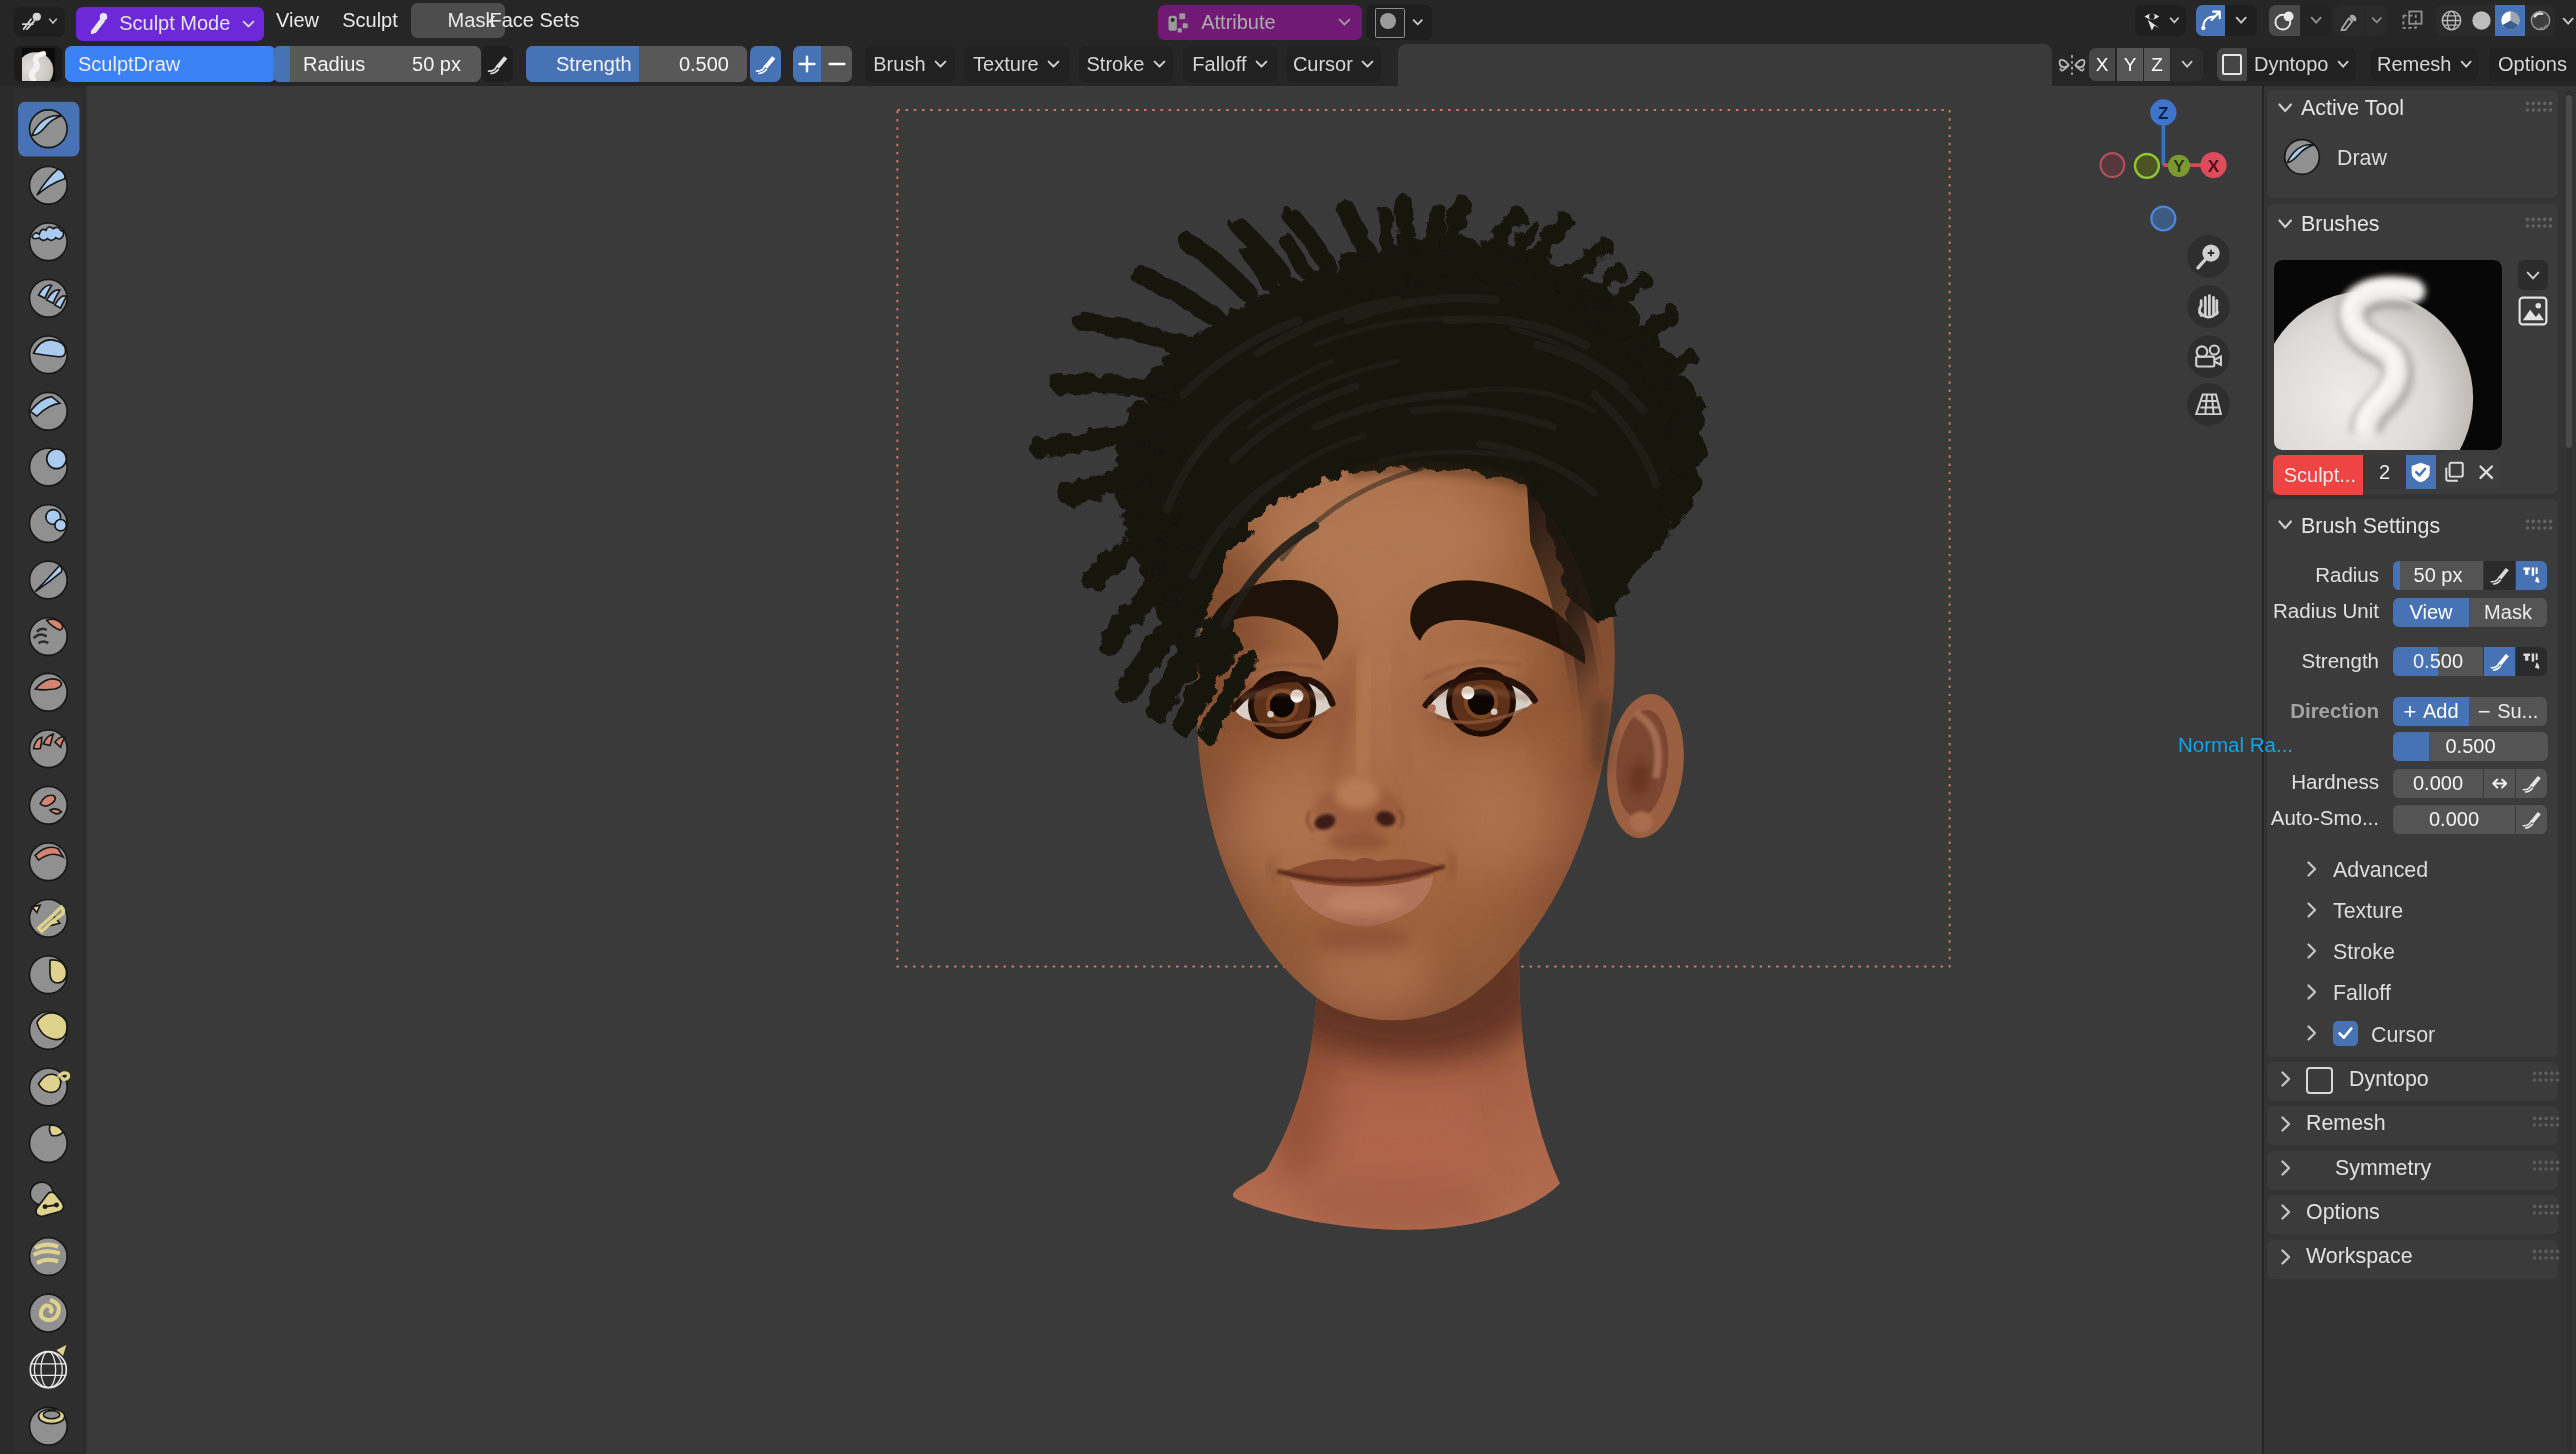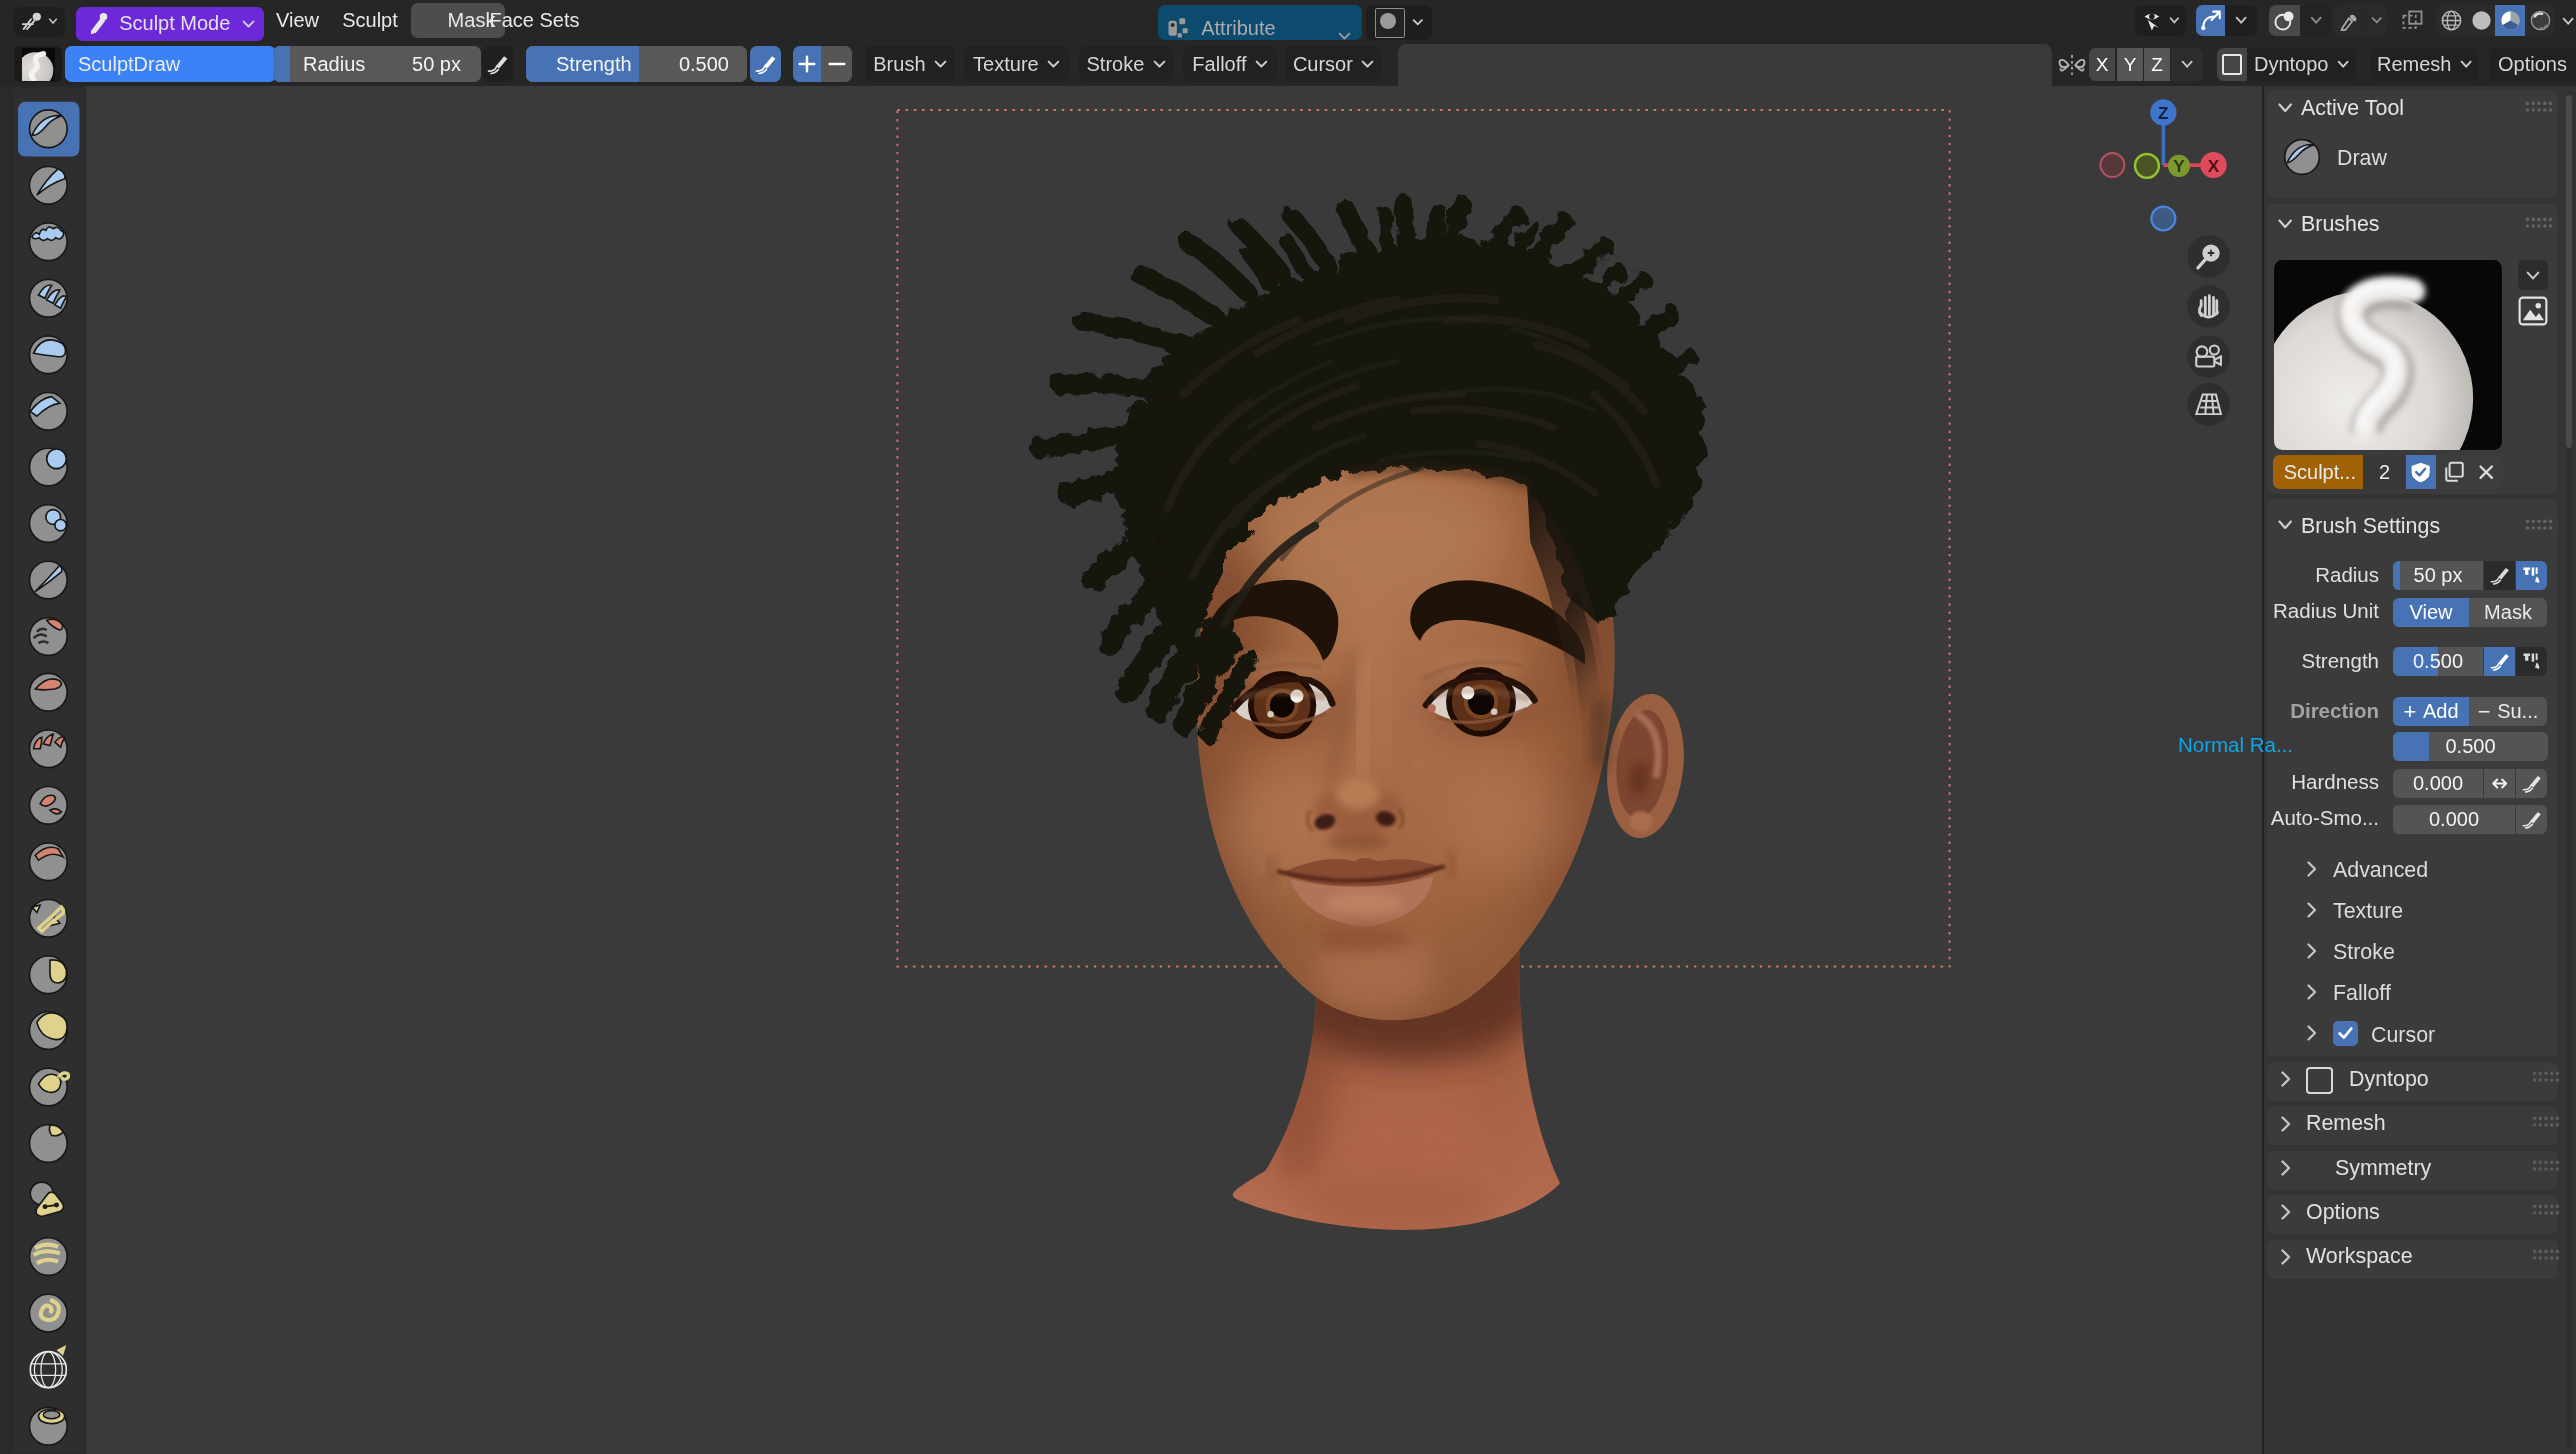--- a/index.html
+++ b/index.html
@@ -43,21 +43,21 @@
       <svg width="13" height="8.2" viewBox="0 0 16 10" style="margin-left:11.5px">
           <path d="M2 2l6 6 6-6" fill="none" stroke="#cfcfcf" stroke-width="2.4" stroke-linecap="round" stroke-linejoin="round"></path>
         </svg>
     </div>
 
     <div class="seg" style="left:271px;top:3.3px;width:53px;height:35px;">View</div>
     <div class="seg" style="left:339px;top:3.3px;width:62px;height:35px;">Sculpt</div>
     <div class="seg" style="left:411px;top:3.3px;width:67px;height:35px;background:#4d4d4d;border-radius:6.6px;padding-left:27px;">Mask</div>
     <div class="seg" style="left:487px;top:3.3px;width:95px;height:35px;">Face Sets</div>
 
-    <div class="dbtn" style="left:1158px;top:5px;width:196px;height:35px;background:#0c4a6e;justify-content:flex-start;padding-left:8.2px;align-items:flex-end;">
+    <div class="dbtn" style="left:1158px;top:5px;width:196px;height:35px;background:#701a75;justify-content:flex-start;padding-left:8.2px;">
       <svg width="25" height="25" viewBox="0 0 30 30">
           <rect x="3" y="7" width="10" height="18" rx="3" fill="#9a9a9a"></rect>
           <circle cx="8" cy="12" r="2.4" fill="#2a2a2a"></circle>
           <rect x="16" y="4" width="7" height="7" rx="1" fill="#9a9a9a"></rect>
           <rect x="20" y="16" width="6" height="6" rx="1" fill="#9a9a9a"></rect>
           <rect x="14" y="22" width="5" height="5" rx="1" fill="#9a9a9a"></rect>
         </svg>
       <span style="margin-left:10px;color:#ababab;">Attribute</span>
       <svg width="13" height="8.2" viewBox="0 0 16 10" style="position:absolute;right:11.5px;">
           <path d="M2 2l6 6 6-6" fill="none" stroke="#9a9a9a" stroke-width="2.4" stroke-linecap="round" stroke-linejoin="round"></path>
@@ -768,21 +768,21 @@
       <svg width="14" height="9" viewBox="0 0 17 11">
           <path d="M2 2l6.5 7 6.5-7" fill="none" stroke="#cfcfcf" stroke-width="2.4" stroke-linecap="round"></path>
         </svg>
     </div>
     <svg class="abs" style="left:2518px;top:296px;" width="30" height="30" viewBox="0 0 37 37">
         <rect x="2" y="2" width="33" height="33" rx="4" fill="none" stroke="#e3e3e3" stroke-width="2.6"></rect>
         <circle cx="25" cy="12" r="3.4" fill="#e3e3e3"></circle>
         <path d="M6 30 L15 17 L22 26 L26 21 L32 30 Z" fill="#e3e3e3"></path>
       </svg>
 
-    <div class="abs" style="left:2273px;top:455px;width:90px;height:34px;background:#a16207;border-radius:6.6px 0 0 6.6px;display:flex;align-items:center;">
+    <div class="abs" style="left:2273px;top:455px;width:90px;height:40px;background:#ef4444;border-radius:6.6px 0 0 6.6px;display:flex;align-items:center;">
         <span style="margin-left:10.7px;color:#e9e9e9;font-size:20px;">Sculpt...</span>
       </div>
     <div class="abs" style="left:2364px;top:455px;width:41px;height:34px;background:#383838;display:flex;align-items:center;justify-content:center;color:#ededed;font-size:20px;">2</div>
     <div class="abs" style="left:2406px;top:455px;width:30px;height:34px;background:#4772b3;display:flex;align-items:center;justify-content:center;">
       <svg width="21.4" height="23" viewBox="0 0 26 28">
           <path d="M13 2 L24 6 V14 Q24 22 13 26 Q2 22 2 14 V6 Z" fill="#fff"></path>
           <path d="M7.5 13.5 l4 4 7-8" fill="none" stroke="#4772b3" stroke-width="3" stroke-linecap="round" stroke-linejoin="round"></path>
         </svg>
     </div>
     <div class="abs" style="left:2437px;top:455px;width:33px;height:34px;background:#3d3d3d;display:flex;align-items:center;justify-content:center;">

